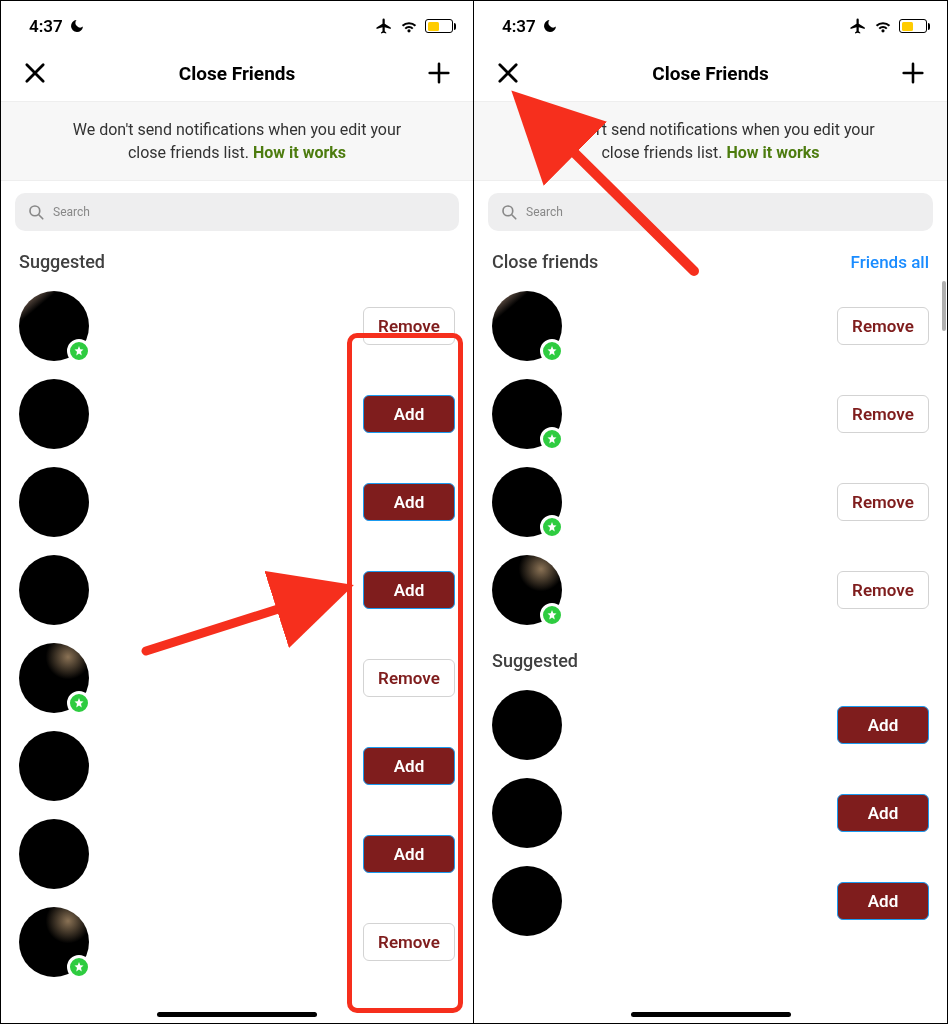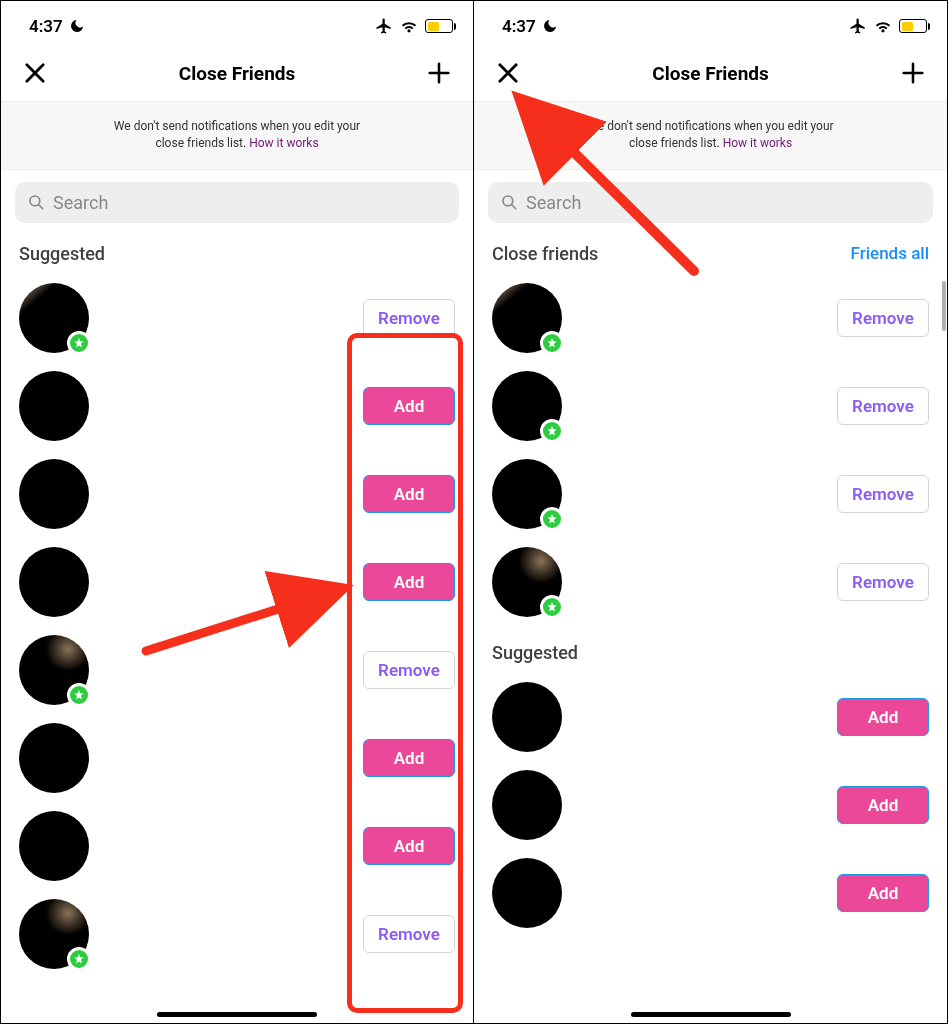--- a/index.html
+++ b/index.html
@@ -63,33 +63,33 @@
   .close-icon svg, .plus-icon svg { width: 28px; height: 28px; display: block; }
   .header-title { font-size: 19px; font-weight: 700; }
 
   
   .banner {
     background: #f7f7f7;
     border-top: 1px solid #eee;
     border-bottom: 1px solid #eee;
     padding: 16px 26px;
     text-align: center;
-    font-size: 12px;
+    font-size: 16px;
     color: #333;
     line-height: 1.45;
   }
-  .banner .link { color: #701a75; font-weight: 400; }
+  .banner .link { color: #4d7c0f; font-weight: 700; }
 
   
   .search-wrap { padding: 12px 14px 8px 14px; }
   .search {
     background: #eeeeef; border-radius: 10px;
     display: flex; align-items: center;
     padding: 10px 12px; gap: 8px;
-    color: #888; font-size: 18px;
+    color: #888; font-size: 12px;
   }
   .search-icon svg { width: 18px; height: 18px; display: block; }
 
   
   .section-head {
     display: flex; justify-content: space-between; align-items: center;
     padding: 12px 18px 10px 18px;
   }
   .section-title { font-size: 18px; font-weight: 500; color: #404040; }
   .section-action { font-size: 17px; color: #1a8cff; font-weight: 500; }
@@ -118,22 +118,22 @@
   .star-badge svg { width: 12px; height: 12px; display: block; }
 
   .btn {
     min-width: 92px; height: 38px;
     border-radius: 6px;
     font-size: 17px; font-weight: 600;
     display: flex; align-items: center; justify-content: center;
     cursor: pointer;
     padding: 0 14px;
   }
-  .btn-add { background: #ec4899; color: #fff; border: 1px solid #1a9bf0; }
-  .btn-remove { background: #fff; color: #8b5cf6; border: 1.5px solid #d3d3d3; }
+  .btn-add { background: #7f1d1d; color: #fff; border: 1px solid #1a9bf0; }
+  .btn-remove { background: #fff; color: #7f1d1d; border: 1.5px solid #d3d3d3; }
 
   
   .home-indicator {
     position: absolute; bottom: 6px; left: 50%; transform: translateX(-50%);
     width: 160px; height: 5px; background: #000; border-radius: 3px;
   }
 
   
   .anno-box {
     position: absolute;

